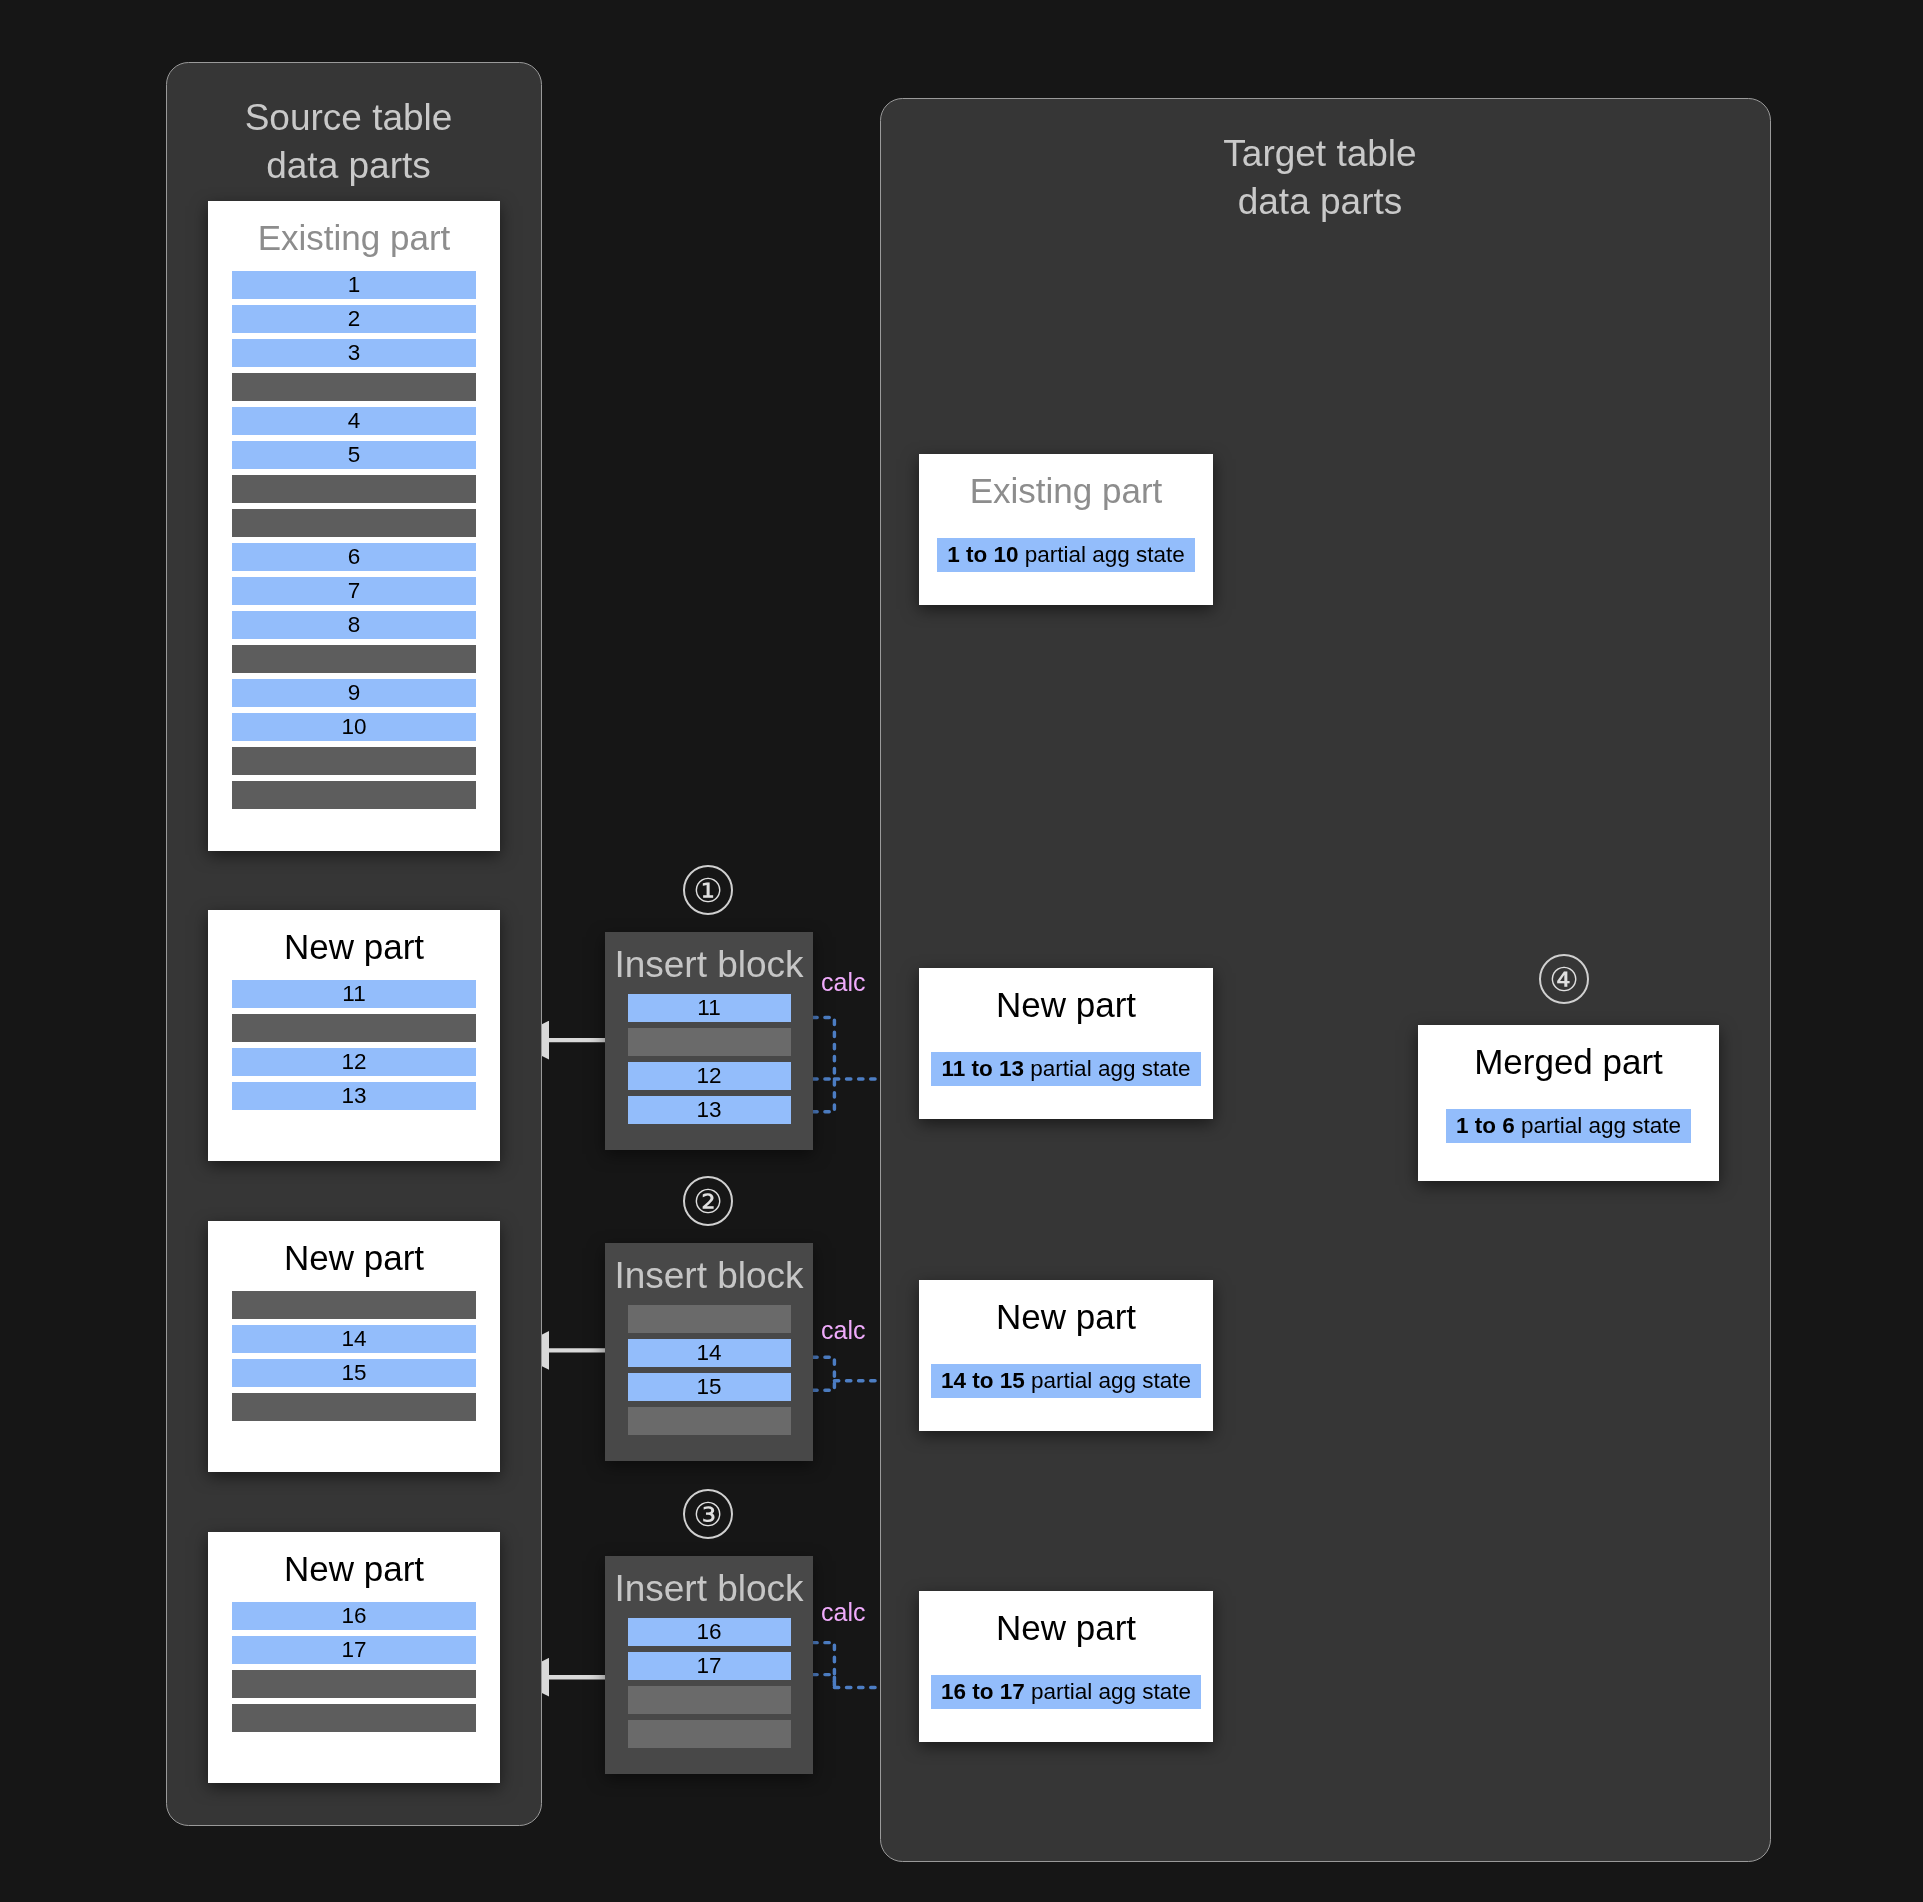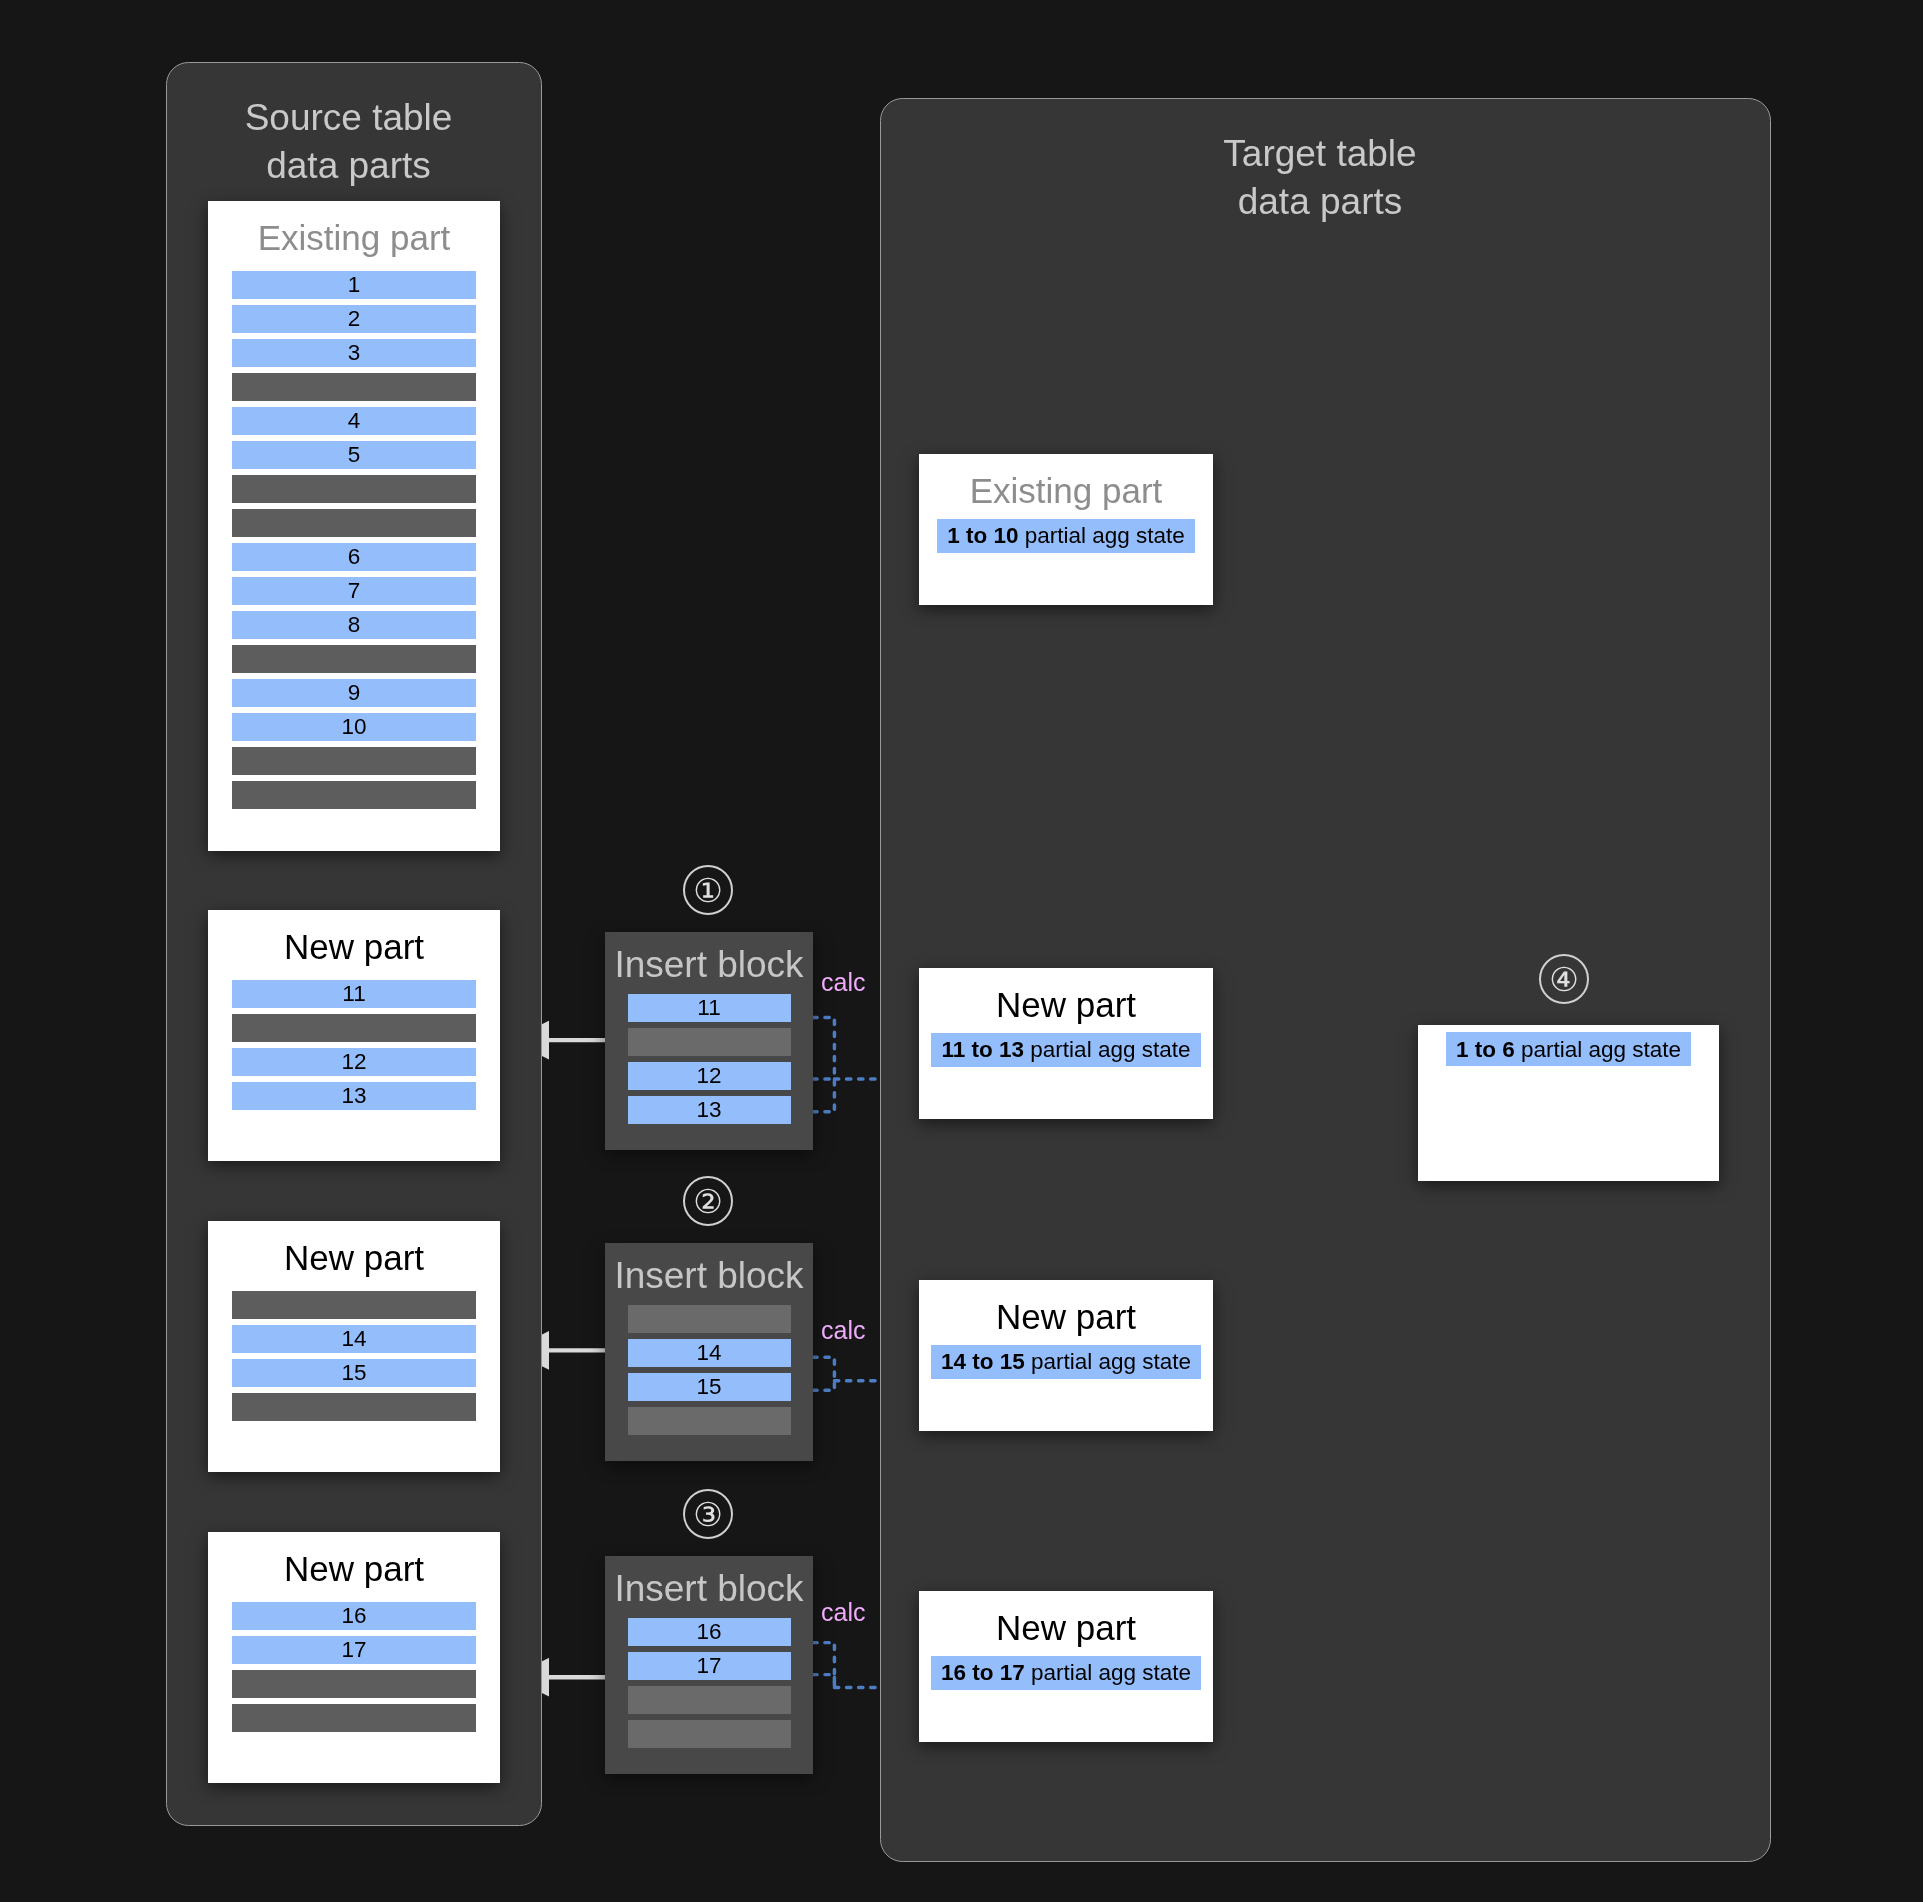--- a/index.html
+++ b/index.html
@@ -109,21 +109,21 @@
   
   .agg-chip {
     display: inline-block;
     background: #93bdfb;
     color: #000;
     font-size: 22.5px;
     line-height: 31px;
     padding: 1.7px 10.4px;
     white-space: nowrap;
   }
-  .agg-wrap { text-align: center; margin-top: 7px; }
+  .agg-wrap { text-align: center; margin-top: 26px; }
   .agg-chip b { font-weight: bold; }
 
   
   .calc-label {
     position: absolute;
     color: #f0abfc;
     font-size: 25px;
     line-height: 29px;
   }
 
@@ -306,17 +306,18 @@
 <div class="part" style="left:919px; top:1591px; width:294px; height:151px;">
   <div class="part-title">New part</div>
   <div class="agg-wrap">
     <span class="agg-chip"><b>16 to 17</b><span> partial agg state</span></span>
   </div>
 </div>
 
 <div class="step-circle" style="left:1539px; top:954px;">④</div>
 
 <div class="part" style="left:1418px; top:1025px; width:301px; height:156px;">
+  <div class="part-title">Merged part</div>
   <div class="agg-wrap">
     <span class="agg-chip"><b>1 to 6</b><span> partial agg state</span></span>
   </div>
 </div>
 
 
 </body></html>

